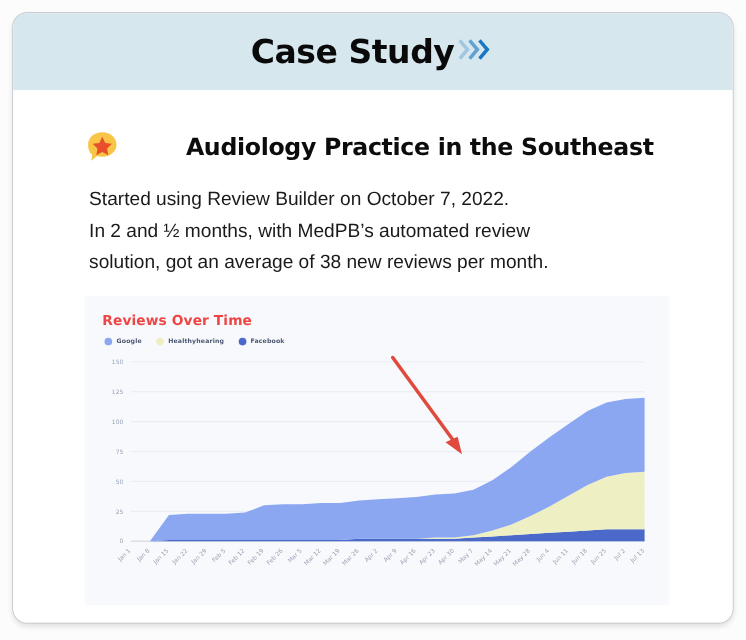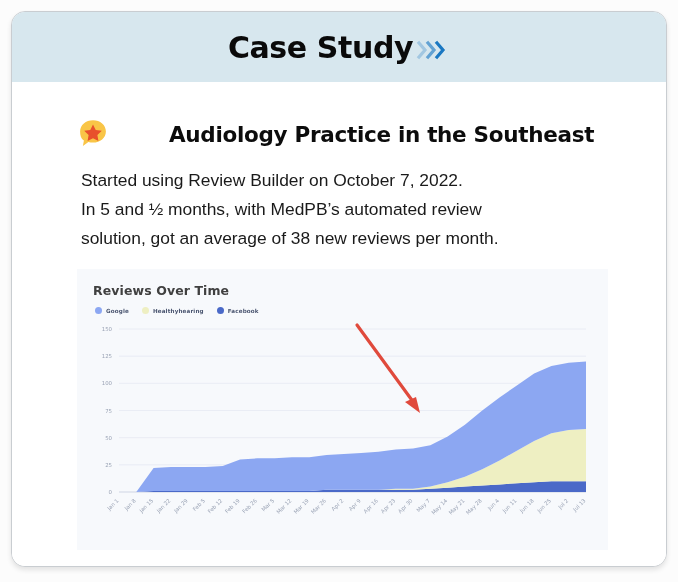--- a/index.html
+++ b/index.html
@@ -38,21 +38,21 @@
     top: 0;
     width: 100%;
     height: 70px;
     background: #d7e7ee;
     display: flex;
     align-items: center;
     justify-content: center;
   }
   .header-title-wrap {
     display: flex;
-    align-items: flex-end;
+    align-items: flex-start;
     gap: 2px;
   }
   .header-title {
     font-family: "DejaVu Sans", sans-serif;
     font-size: 30px;
     font-weight: bold;
     color: #0a0a0a;
     letter-spacing: -0.4px;
   }
   .chev-group { display: flex; align-items: center; margin-left: 1px; }
@@ -113,21 +113,21 @@
     background: #f7f9fc;
     overflow: hidden;
   }
   .chart-title {
     position: absolute;
     left: 16px;
     top: 14px;
     font-family: "DejaVu Sans", sans-serif;
     font-size: 12.5px;
     font-weight: bold;
-    color: #404040;
+    color: #ef4444;
     letter-spacing: 0.1px;
   }
   .legend {
     position: absolute;
     left: 18px;
     top: 38px;
     display: flex;
     align-items: center;
     gap: 13px;
   }
@@ -189,21 +189,21 @@
           <svg width="32" height="32" viewBox="0 0 32 32" aria-hidden="true">
             <path d="M16 2.2c7.2 0 12.9 4.8 12.9 11.2 0 6.4-5.7 11.2-12.9 11.2 -1.6 0-3.2-.24-4.6-.68l-5.5 4.2 1.0-5.6C3.9 20.5 3.1 17.5 3.1 13.4 3.1 7.0 8.8 2.2 16 2.2z" fill="#f9c547"></path>
             <path d="M16 6.4l2.72 5.5 6.08.88 -4.4 4.28 1.04 6.04 -5.44-2.86 -5.44 2.86 1.04-6.04 -4.4-4.28 6.08-.88z" fill="#e8502c"></path>
           </svg>
         </span>
         <span class="subhead-text">Audiology Practice in the Southeast</span>
       </div>
 
       <div class="paragraph">
         <div>Started using Review Builder on October 7, 2022.</div>
-        <div>In 5 and ½ months, with MedPB’s automated review</div>
+        <div>In 2 and ½ months, with MedPB’s automated review</div>
         <div>solution, got an average of  38 new reviews per month.</div>
       </div>
 
       <div class="chart-panel">
         <div class="chart-title">Reviews Over Time</div>
 
         <div class="legend">
           <span class="legend-item">
             <span class="legend-dot" style="background:#8ca7f2"></span>
             <span class="legend-label">Google</span>

